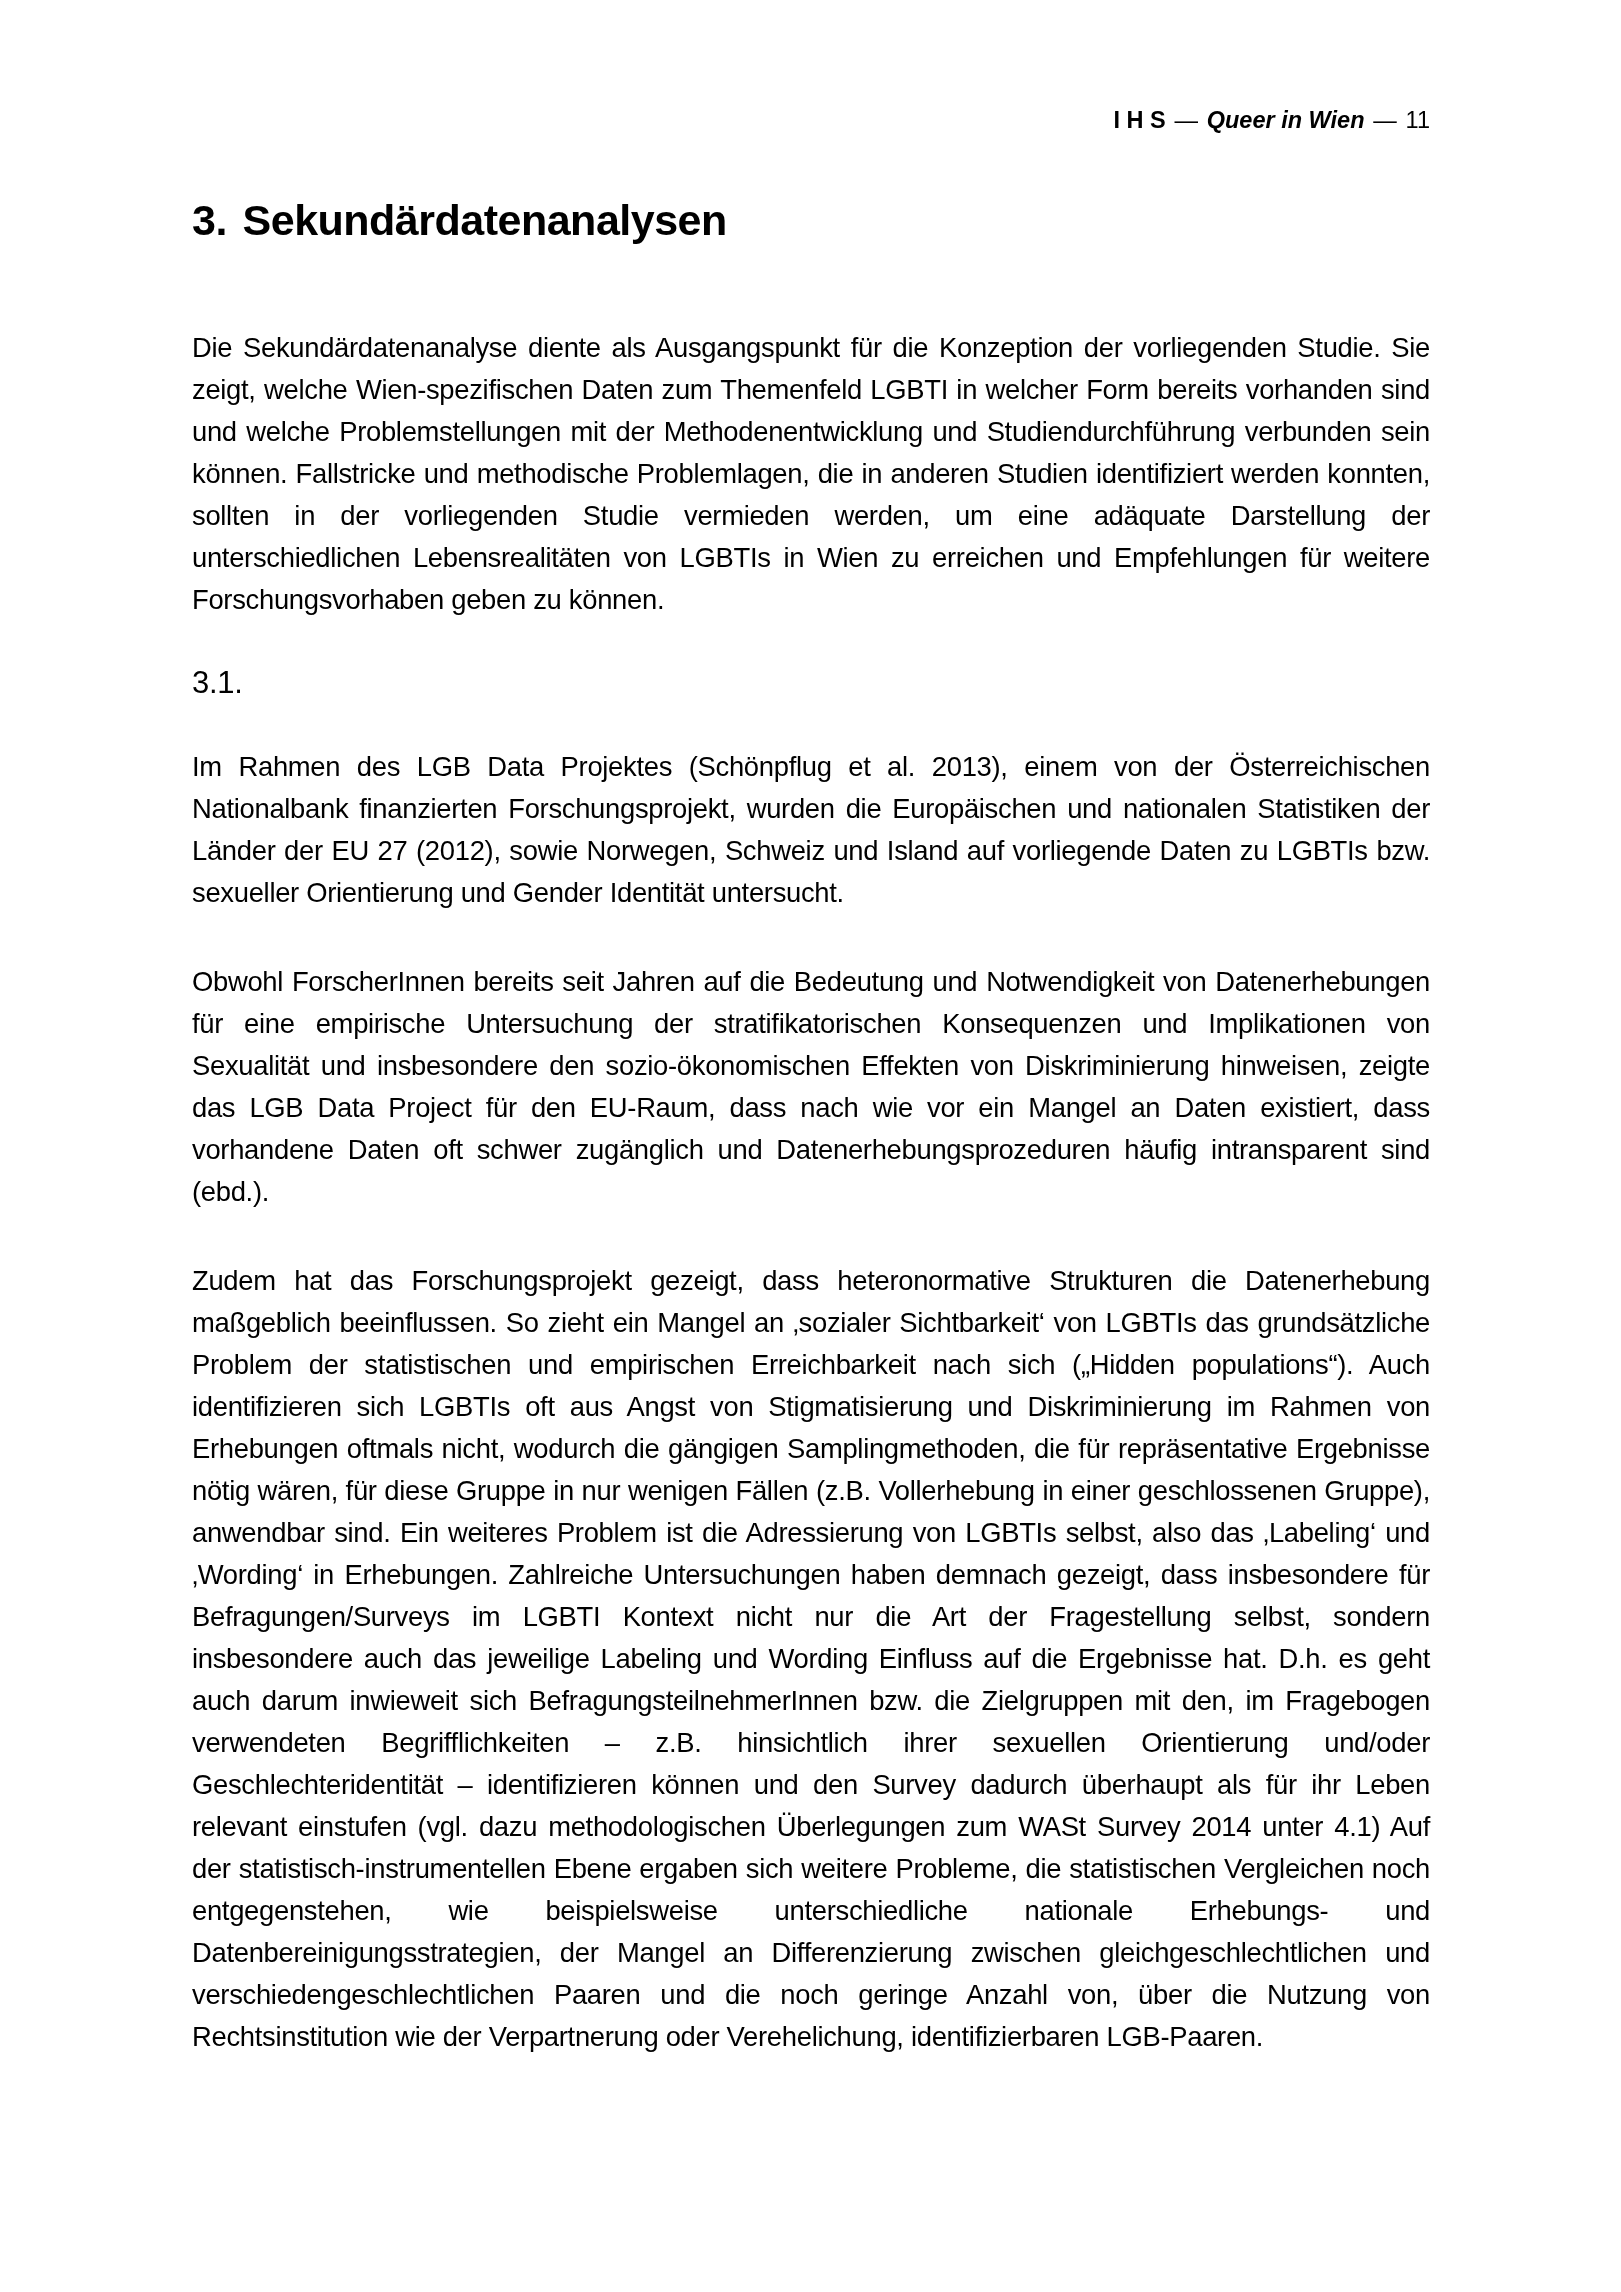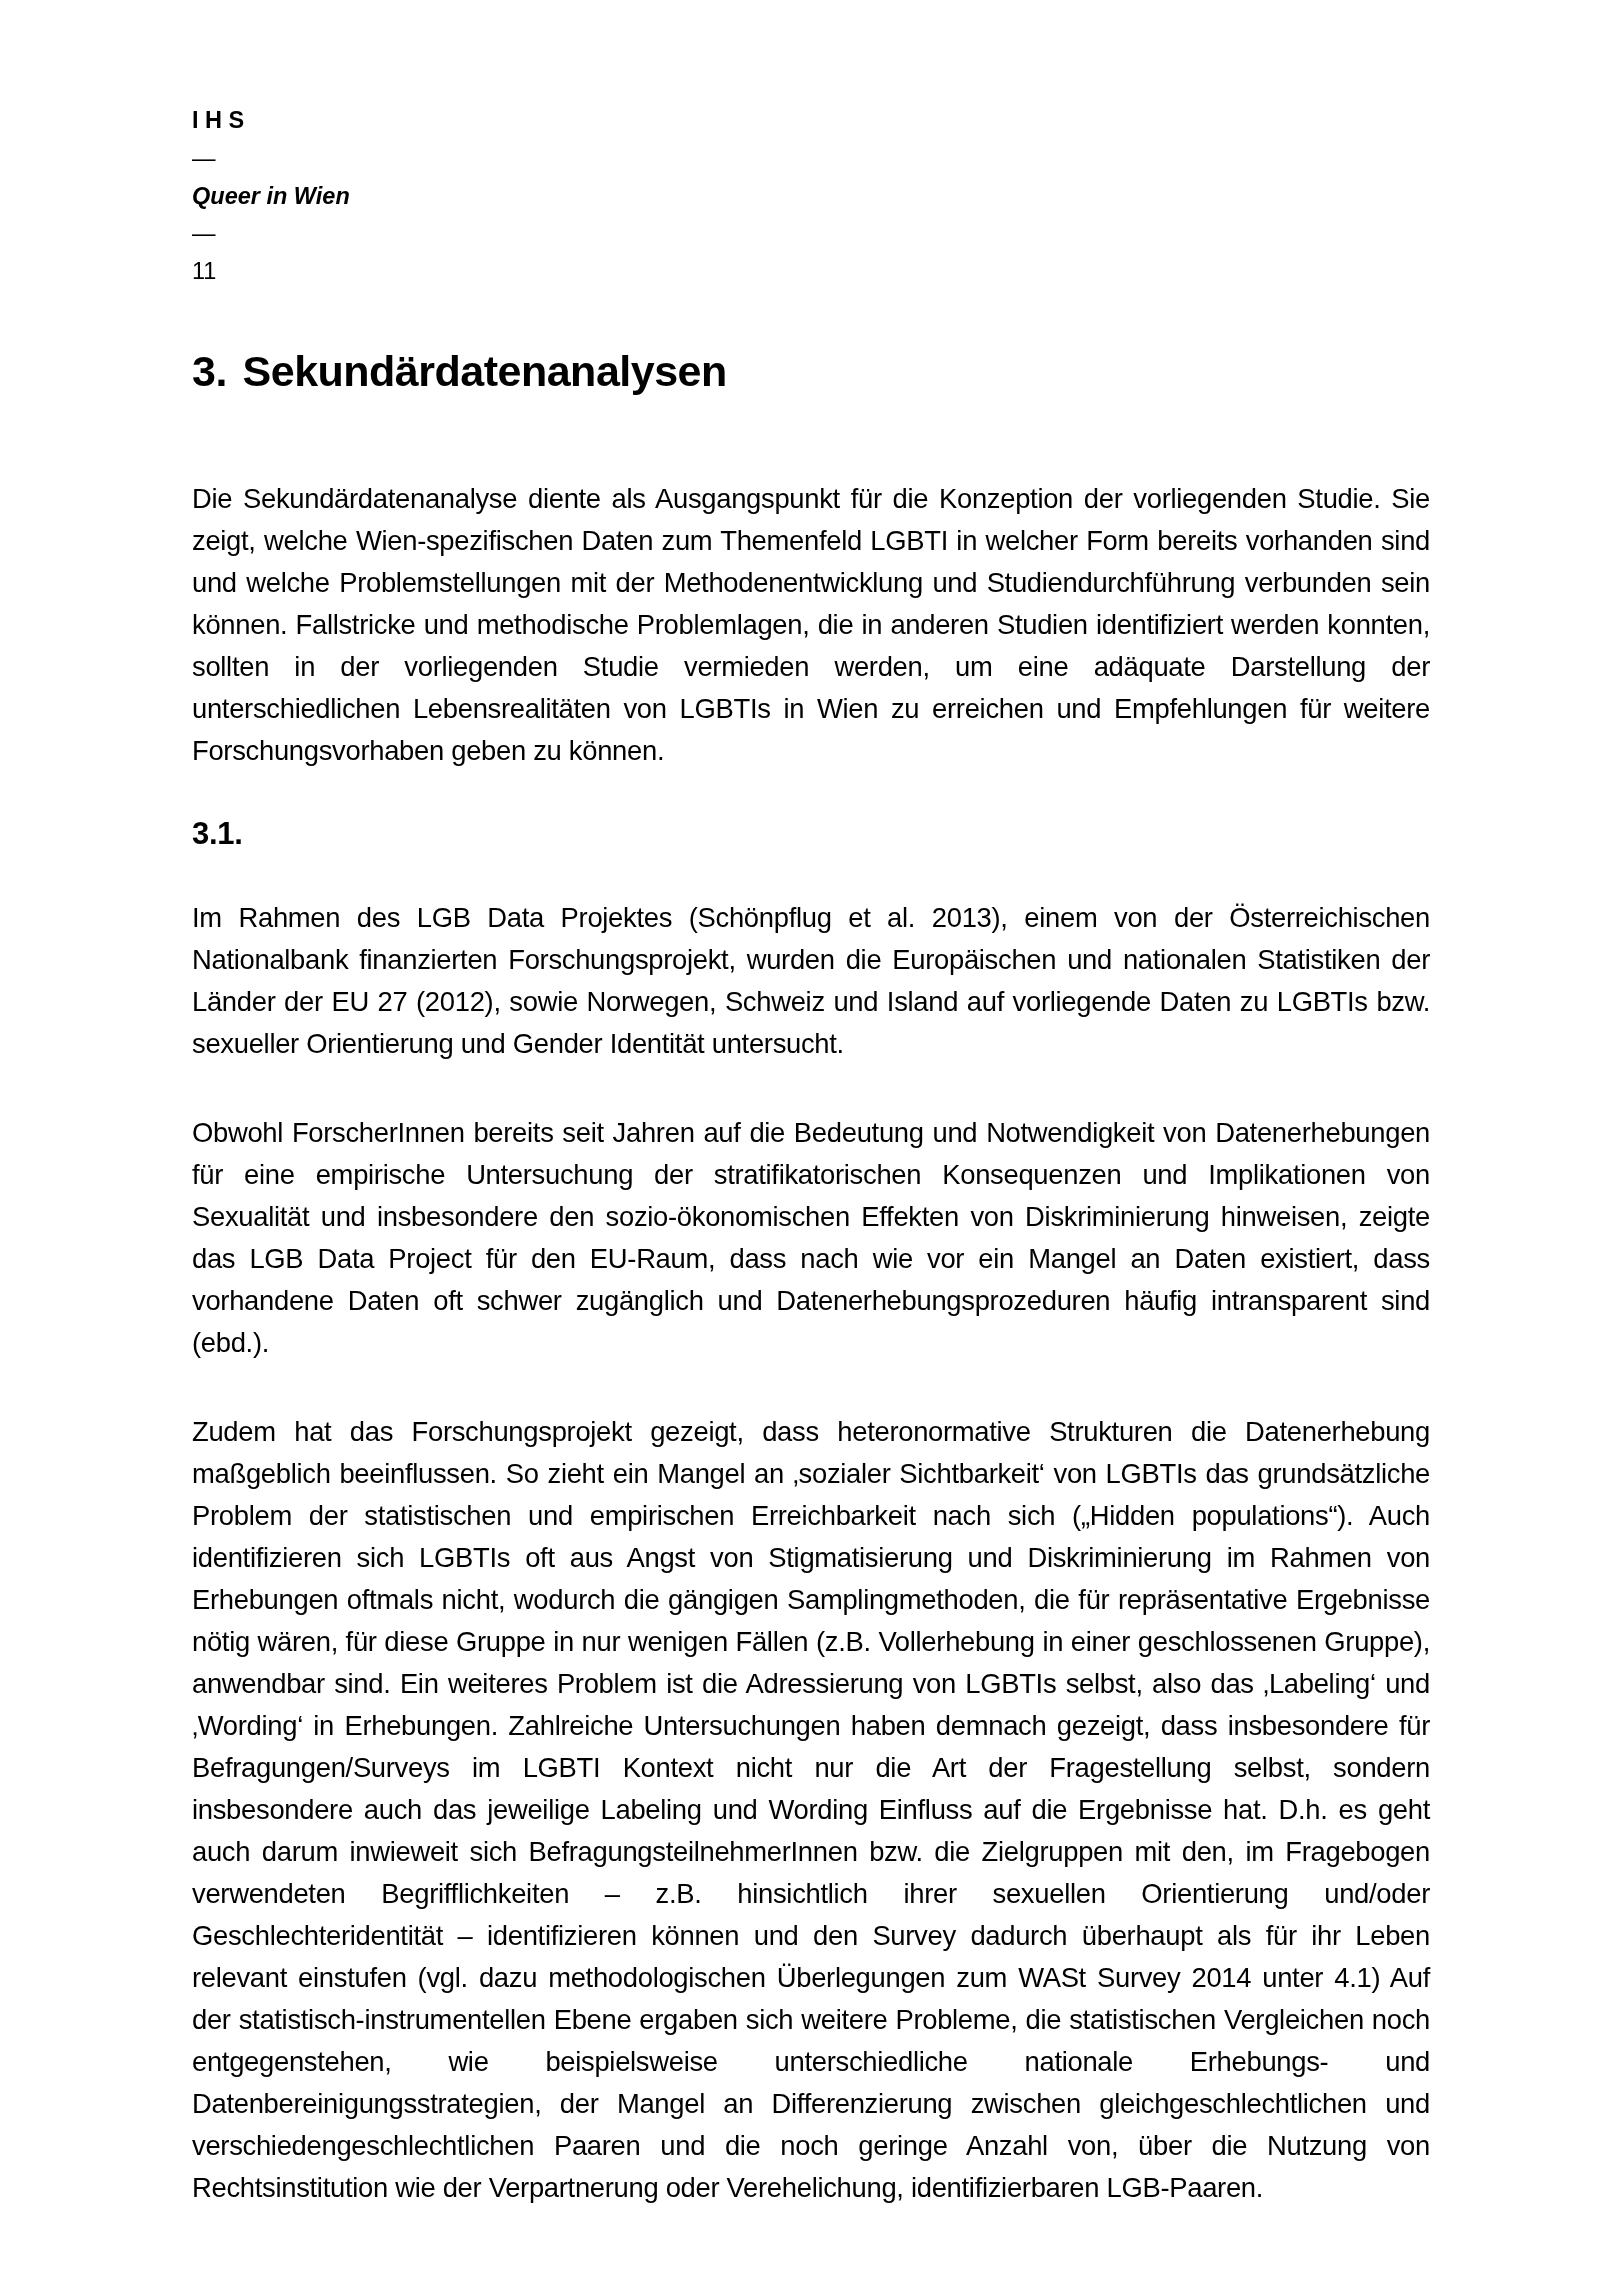--- a/index.html
+++ b/index.html
@@ -17,41 +17,40 @@
     overflow: hidden;
   }
   .header {
     display: flex;
     justify-content: flex-end;
     align-items: baseline;
     gap: 8.8px;
     font-size: 23.5px;
     line-height: 29px;
     white-space: nowrap;
-    flex-direction: column;
   }
   .header .bold { font-weight: bold; }
   .header .italic { font-style: italic; }
   .header .bold-italic { font-style: italic; font-weight: bold; text-align: right; }
   h1.chapter-title {
     display: flex;
     gap: 15.7px;
     margin-top: 61px;
     font-size: 43px;
     line-height: 49px;
     font-weight: bold;
     letter-spacing: -0.5px;
   }
   h2.section-title {
     display: flex;
     gap: 12.7px;
     margin-top: 43px;
     font-size: 31px;
     line-height: 37px;
-    font-weight: bold;
+    font-weight: normal;
     letter-spacing: -0.3px;
   }
   p.body-par {
     margin-top: 45px;
     font-size: 27.4px;
     line-height: 42px;
     letter-spacing: -0.3px;
     text-align: justify;
   }
   p.body-par.first-after-h1 { margin-top: 82px; }

